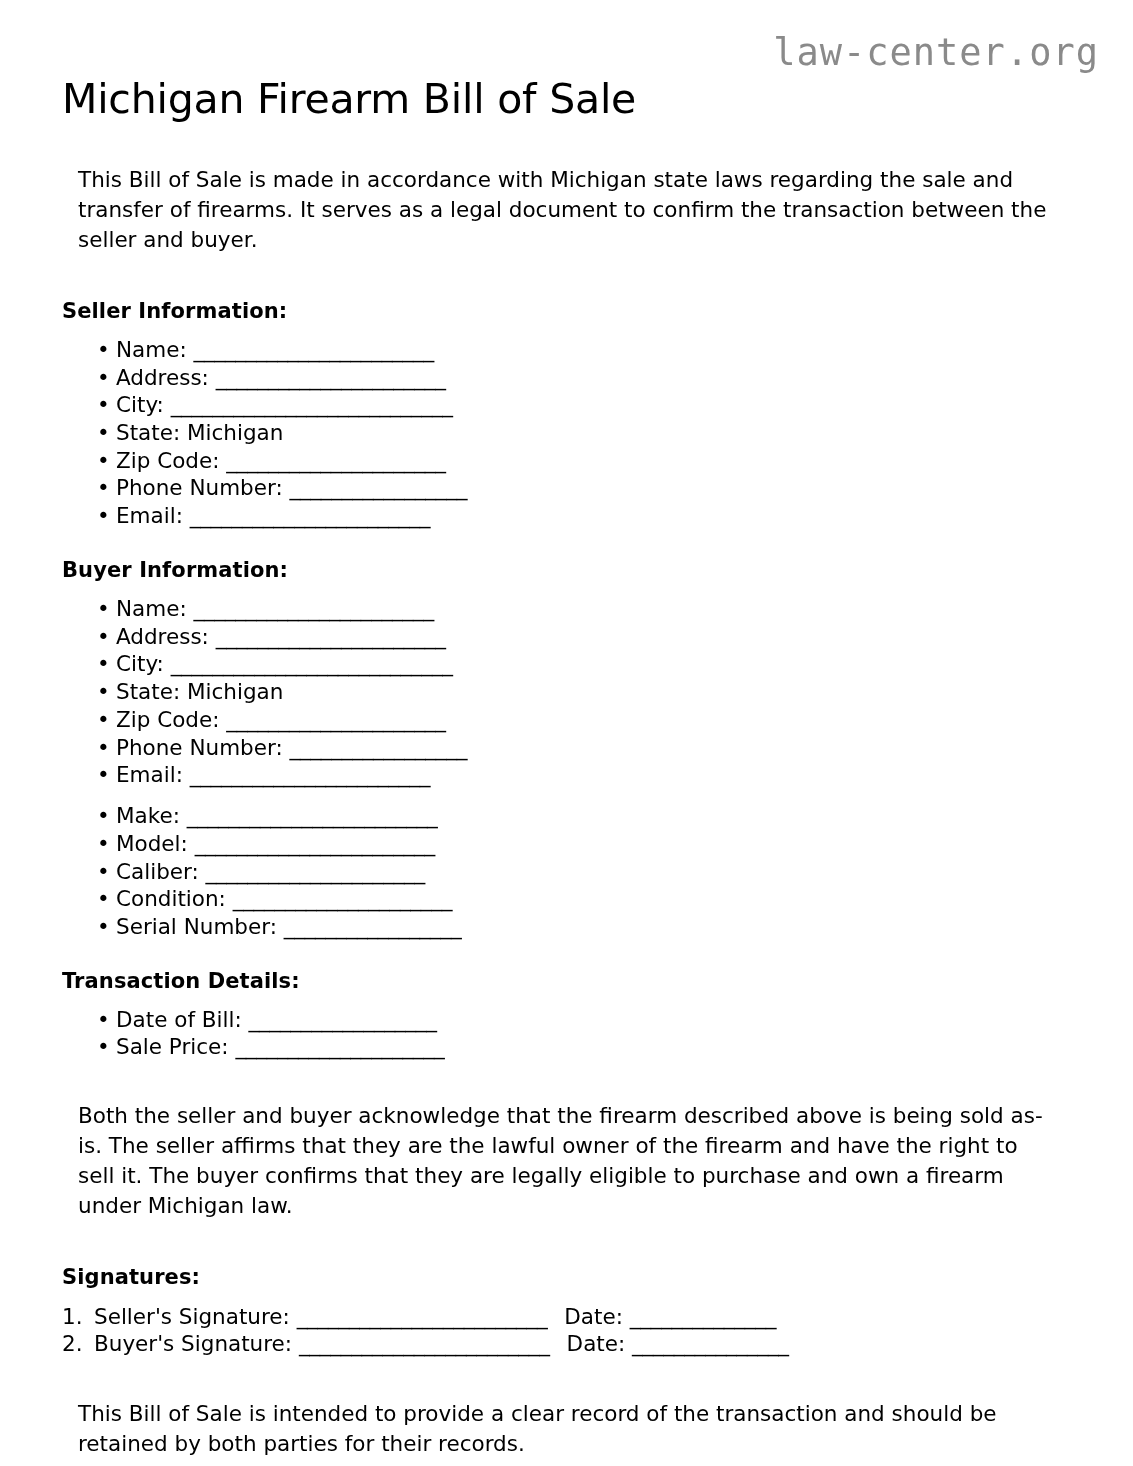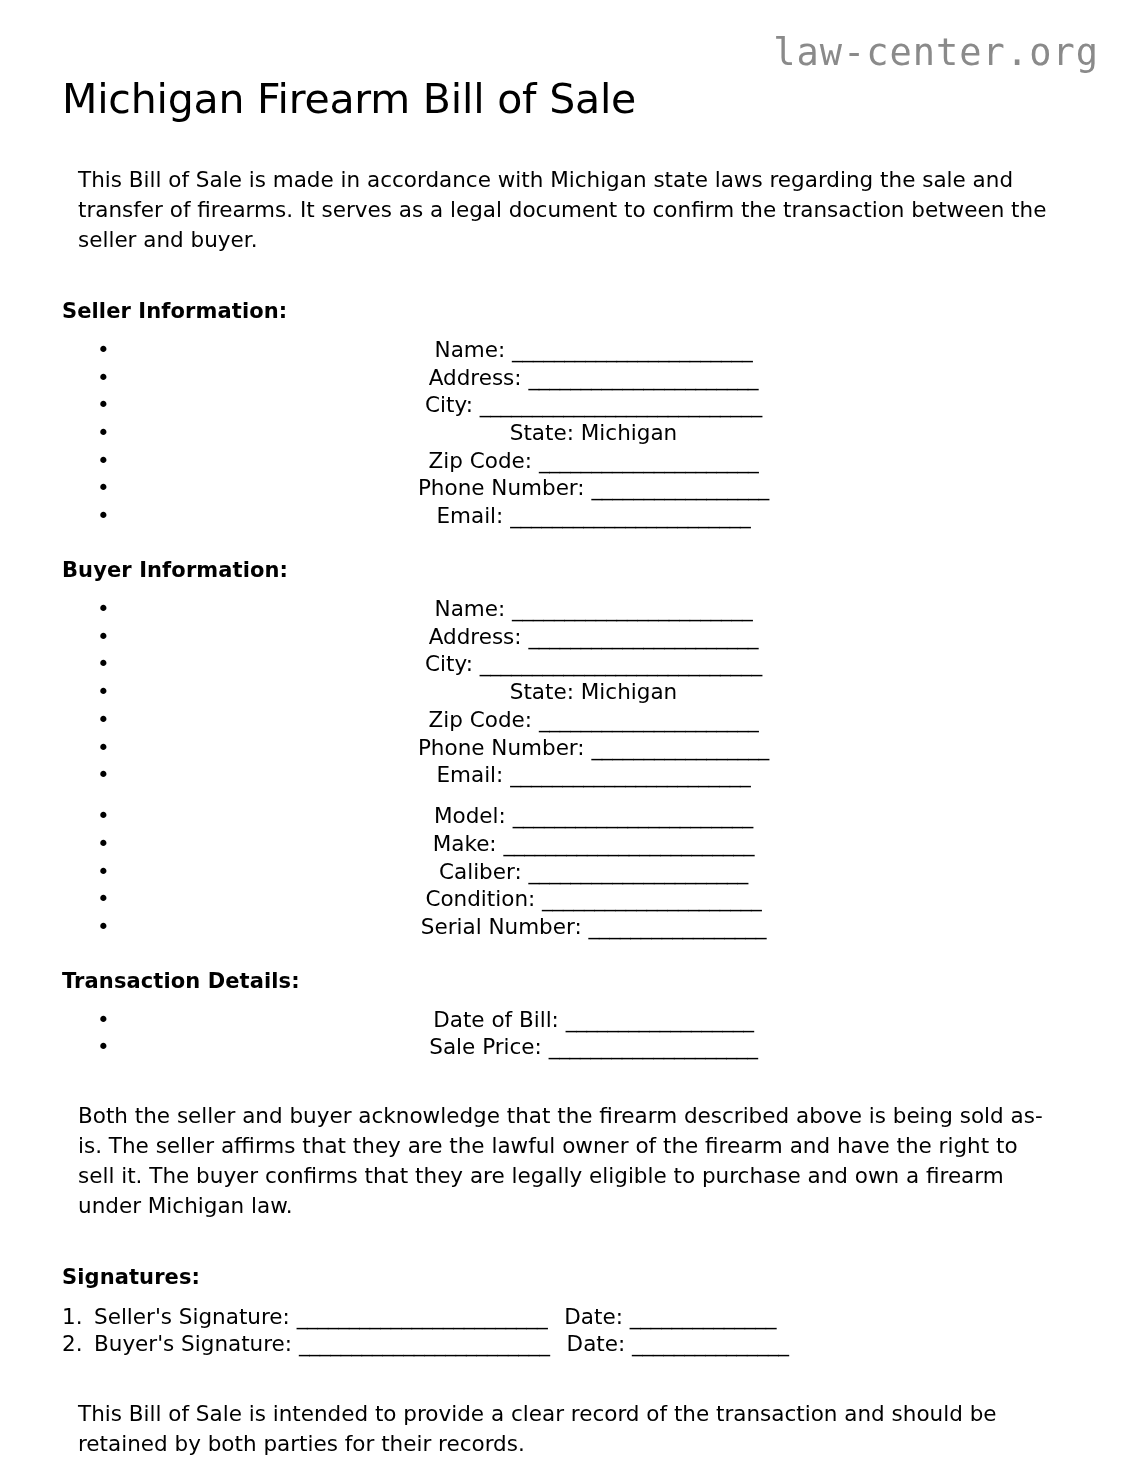--- a/index.html
+++ b/index.html
@@ -66,21 +66,20 @@
     margin: 0;
     padding-top: 28px;
     letter-spacing: 0.1px;
   }
 
   
   ul.fields {
     list-style: none;
     margin: 0;
     padding: 13px 0 0 0;
-    text-align: center;
   }
   ul.fields li {
     position: relative;
     font-size: 21.5px;
     line-height: 1.29;
     padding-left: 54px;
     white-space: nowrap;
   }
   ul.fields li::before {
     content: "\2022";
@@ -143,22 +142,22 @@
     <li><span>Name:</span> <span class="blank">_______________________</span></li>
     <li><span>Address:</span> <span class="blank">______________________</span></li>
     <li><span>City:</span> <span class="blank">___________________________</span></li>
     <li><span>State:</span> <span>Michigan</span></li>
     <li><span>Zip Code:</span> <span class="blank">_____________________</span></li>
     <li><span>Phone Number:</span> <span class="blank">_________________</span></li>
     <li><span>Email:</span> <span class="blank">_______________________</span></li>
   </ul>
 
   <ul class="fields">
+    <li><span>Make:</span> <span class="blank">________________________</span></li>
     <li><span>Model:</span> <span class="blank">_______________________</span></li>
-    <li><span>Make:</span> <span class="blank">________________________</span></li>
     <li><span>Caliber:</span> <span class="blank">_____________________</span></li>
     <li><span>Condition:</span> <span class="blank">_____________________</span></li>
     <li><span>Serial Number:</span> <span class="blank">_________________</span></li>
   </ul>
 
   <div class="section-heading">Transaction Details:</div>
   <ul class="fields">
     <li><span>Date of Bill:</span> <span class="blank">__________________</span></li>
     <li><span>Sale Price:</span> <span class="blank">____________________</span></li>
   </ul>

